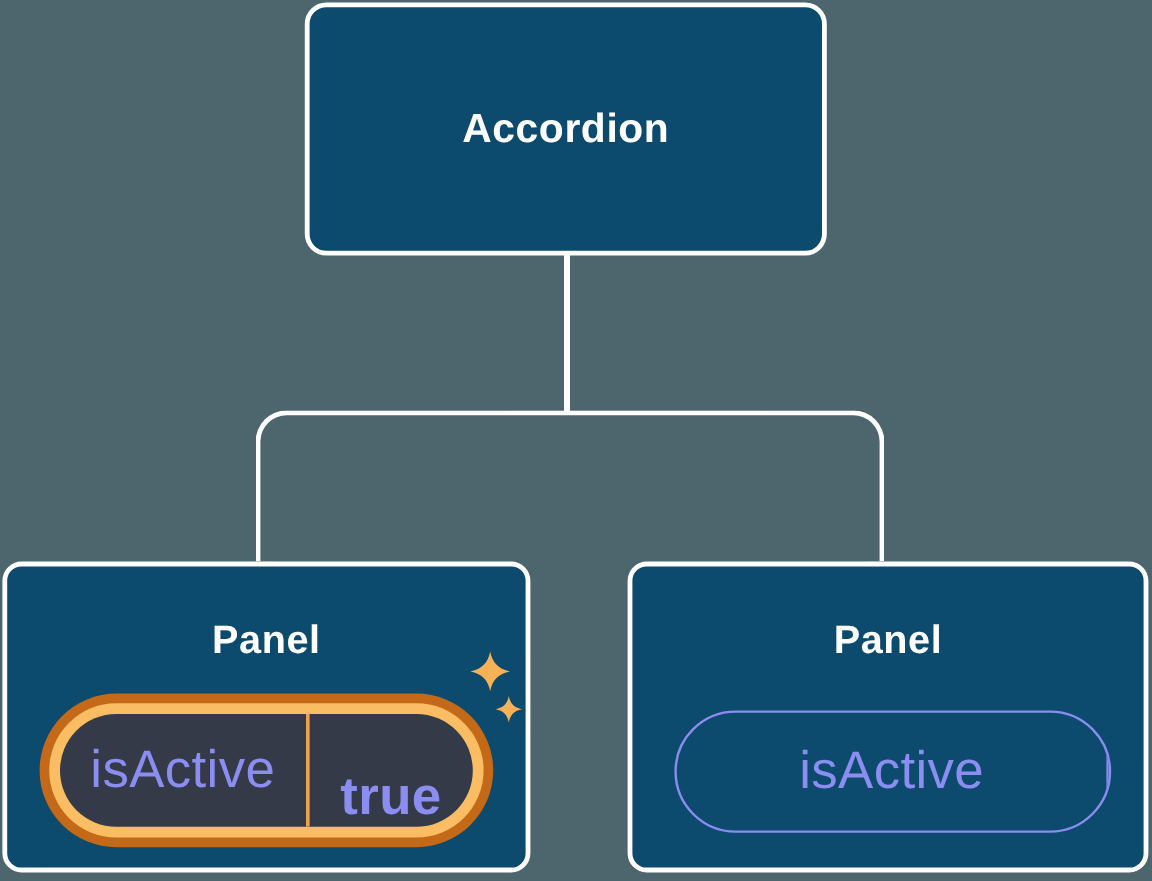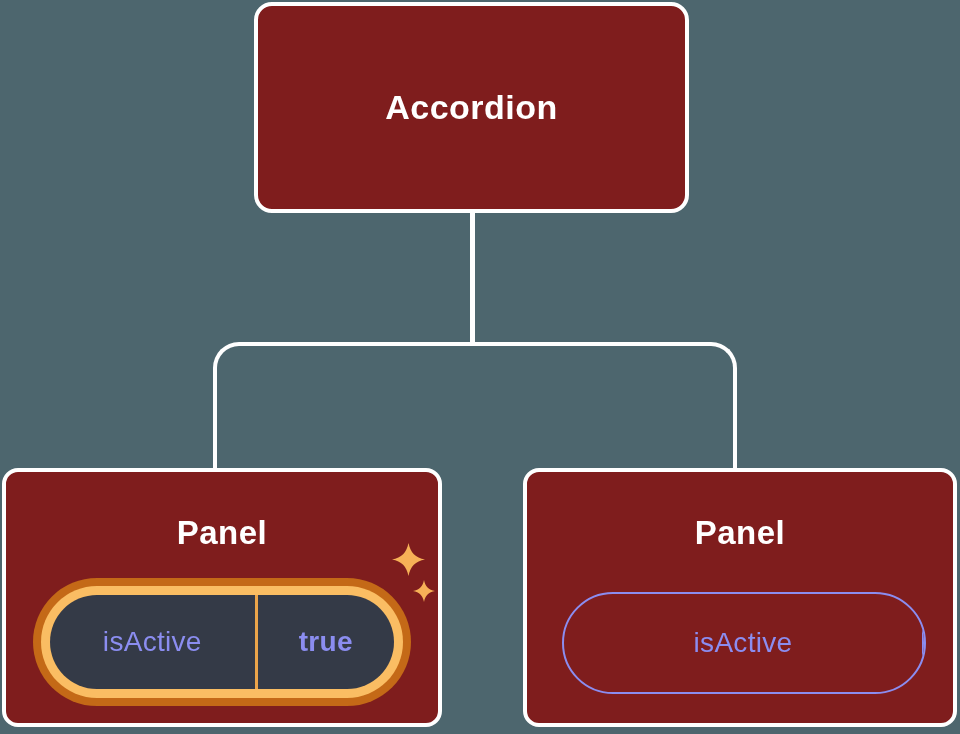--- a/index.html
+++ b/index.html
@@ -20,21 +20,21 @@
     position: absolute; left: 213px; top: 342px;
     width: 524px; height: 126px;
     border: 4px solid #ffffff; border-bottom: none;
     border-radius: 26px 26px 0 0;
     box-sizing: border-box;
   }
 
   
   .node {
     position: absolute;
-    background: #7f1d1d;
+    background: #0c4a6e;
     border: 4px solid #ffffff;
     box-sizing: border-box;
   }
   .node-root {
     left: 254px; top: 2px; width: 435px; height: 211px;
     border-radius: 18px;
     display: flex; align-items: center; justify-content: center;
   }
   .node-root .node-title { font-size: 34px; }
   .node-panel {
@@ -46,28 +46,28 @@
   .node-title {
     color: #ffffff; font-weight: 600; font-size: 33px;
     letter-spacing: 0.5px;
   }
   .panel-title {
     position: absolute; left: 0; top: 42px; width: 100%;
     text-align: center;
   }
 
   
-  .prop-text { color: #8b8df0; font-size: 28px; letter-spacing: 0.3px; }
+  .prop-text { color: #8b8df0; font-size: 44px; letter-spacing: 0.3px; }
   .prop-value-bold { font-weight: 700; }
   .cell {
     display: flex; align-items: center; justify-content: center;
     min-width: 0;
   }
   .cell-name  { flex: 1.5; }
-  .cell-value { flex: 1; }
+  .cell-value { flex: 1; align-items: flex-end; }
 
   
   .pill-active-wrap {
     position: absolute; left: 27px; top: 106px;
     width: 378px; height: 128px;
   }
   .ring-outer {
     width: 100%; height: 100%;
     background: #c46917; border-radius: 999px;
     padding: 8px; box-sizing: border-box;

